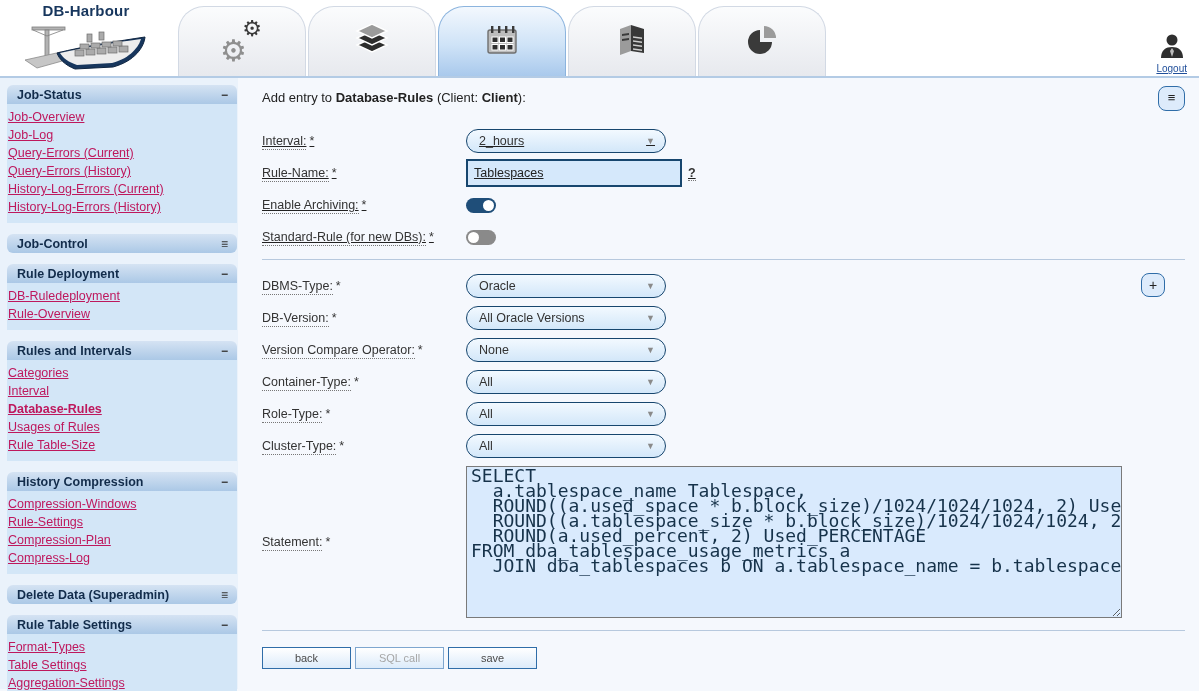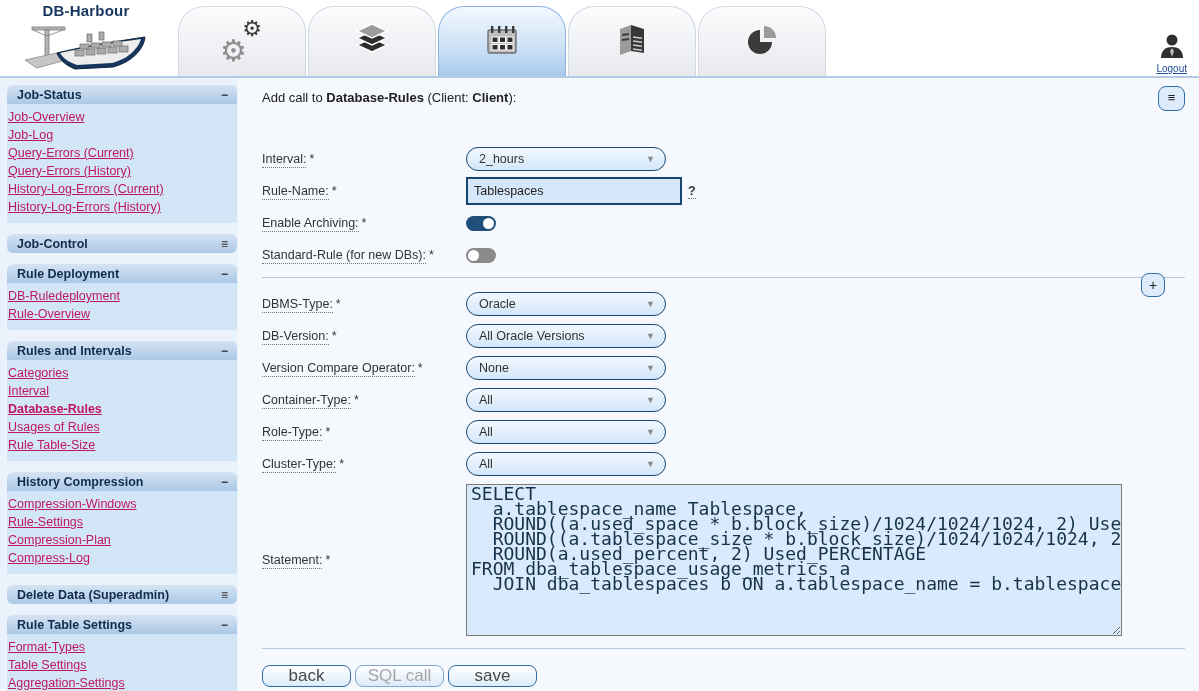--- a/index.html
+++ b/index.html
@@ -40,21 +40,21 @@
   
   .main { flex:1; position:relative; padding:12px 14px 0 24px; background:#f5f8fd; }
   .page-title { font-size:13px; color:#222; }
   .page-title b { font-weight:bold; }
   .icon-btn { position:absolute; width:27px; height:25px; border:1.6px solid #2f6da8; border-radius:8px;
               background:#ddebfb; color:#222; font-size:13px; font-weight:bold; line-height:22px;
               text-align:center; cursor:pointer; }
   .menu-btn { right:14px; top:8px; }
   .plus-btn { right:34px; top:195px; width:24px; height:24px; font-size:14px; font-weight:normal; }
 
-  .form-top { margin-top:42px; }
+  .form-top { margin-top:24px;text-decoration:underline; }
   .frow { display:flex; align-items:center; height:24px; margin-bottom:8px; }
   .frow.stmt-row { align-items:center; height:auto; }
   .flabel { width:204px; font-size:12.5px; color:#333; flex-shrink:0; }
   .flabel .lbl { border-bottom:1px dotted #777; padding-bottom:1px; }
   .flabel .req { margin-left:3px; }
 
   .select { width:200px; height:24px; border:1.6px solid #17466e; border-radius:12px;
             background:linear-gradient(180deg,#f2f9ff 0%,#d3e7f9 100%);
             display:flex; align-items:center; justify-content:space-between;
             padding:0 10px 0 12px; cursor:pointer; }
@@ -74,23 +74,23 @@
   .toggle.off .knob { left:2px; }
 
   .divider { height:1px; background:#b7c9de; margin:10px 0 14px 0; }
   .divider.d2 { margin:12px 0 16px 0; }
 
   .stmt { width:656px; height:152px; border:1px solid #7a7a7a; background:#d9eafd;
           font-family:"DejaVu Sans Mono", monospace; font-size:18px; line-height:15px;
           color:#16324a; padding:1px 4px; resize:both; white-space:pre; overflow:auto; }
 
   .btn-row { display:flex; gap:4px; }
-  .btn { width:89px; height:22px; border:1.5px solid #2f6da8; border-radius:8px;
+  .btn { width:89px; height:22px; border:1.5px solid #2f6da8; border-radius:0;
          background:linear-gradient(180deg,#ffffff 0%,#dcebfa 100%);
-         font-family:"Liberation Sans",sans-serif; font-size:17px; color:#4a4a4a; cursor:pointer; }
+         font-family:"Liberation Sans",sans-serif; font-size:11px; color:#4a4a4a; cursor:pointer; }
   .btn.disabled { color:#a6a6a6; border-color:#7ea6cf; cursor:default; }
 </style>
 </head>
 <body>
 
 <div class="header">
   <div class="logo">
     <div class="logo-title">DB-Harbour</div>
     <span>
       <svg width="126" height="54" viewBox="0 0 126 54">
@@ -270,21 +270,21 @@
         <a class="sec-link">Format-Types</a>
         <a class="sec-link">Table Settings</a>
         <a class="sec-link">Aggregation-Settings</a>
       </div>
     </div>
   </div>
 
   <div class="main">
 
     <div class="page-title">
-      <span>Add call to </span><b>Database-Rules</b><span> (Client: </span><b>Client</b><span>):</span>
+      <span>Add entry to </span><b>Database-Rules</b><span> (Client: </span><b>Client</b><span>):</span>
     </div>
 
     <div class="icon-btn menu-btn">
       <span>≡</span>
     </div>
     <div class="icon-btn plus-btn">
       <span>+</span>
     </div>
 
     <div class="form-top">

